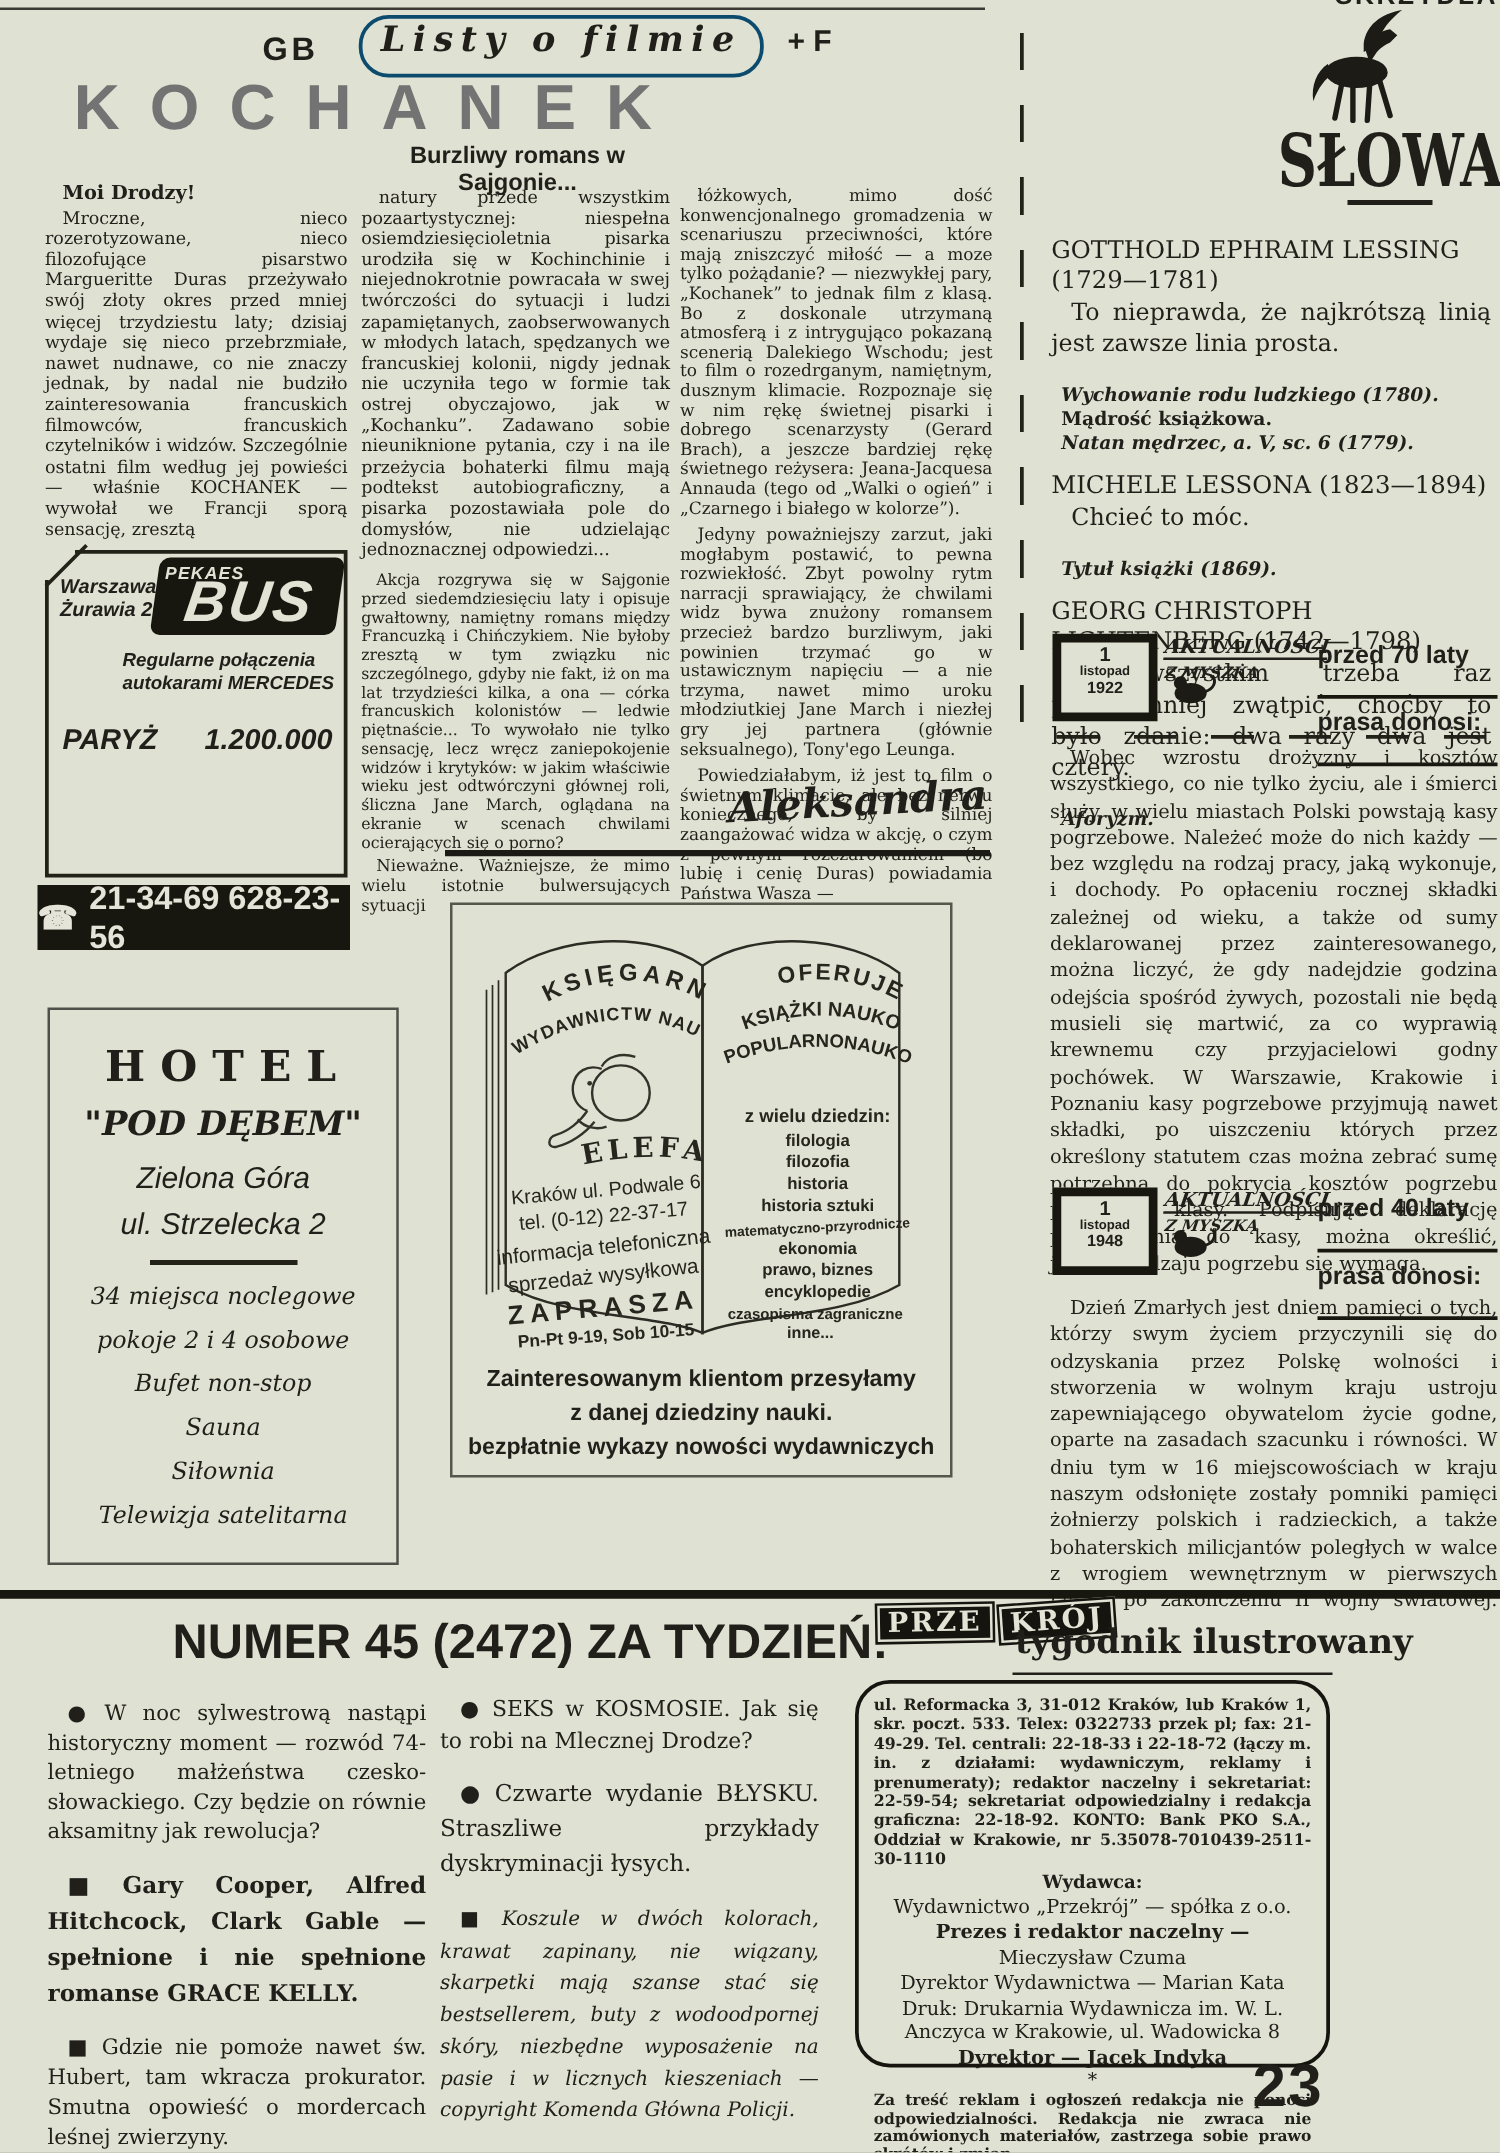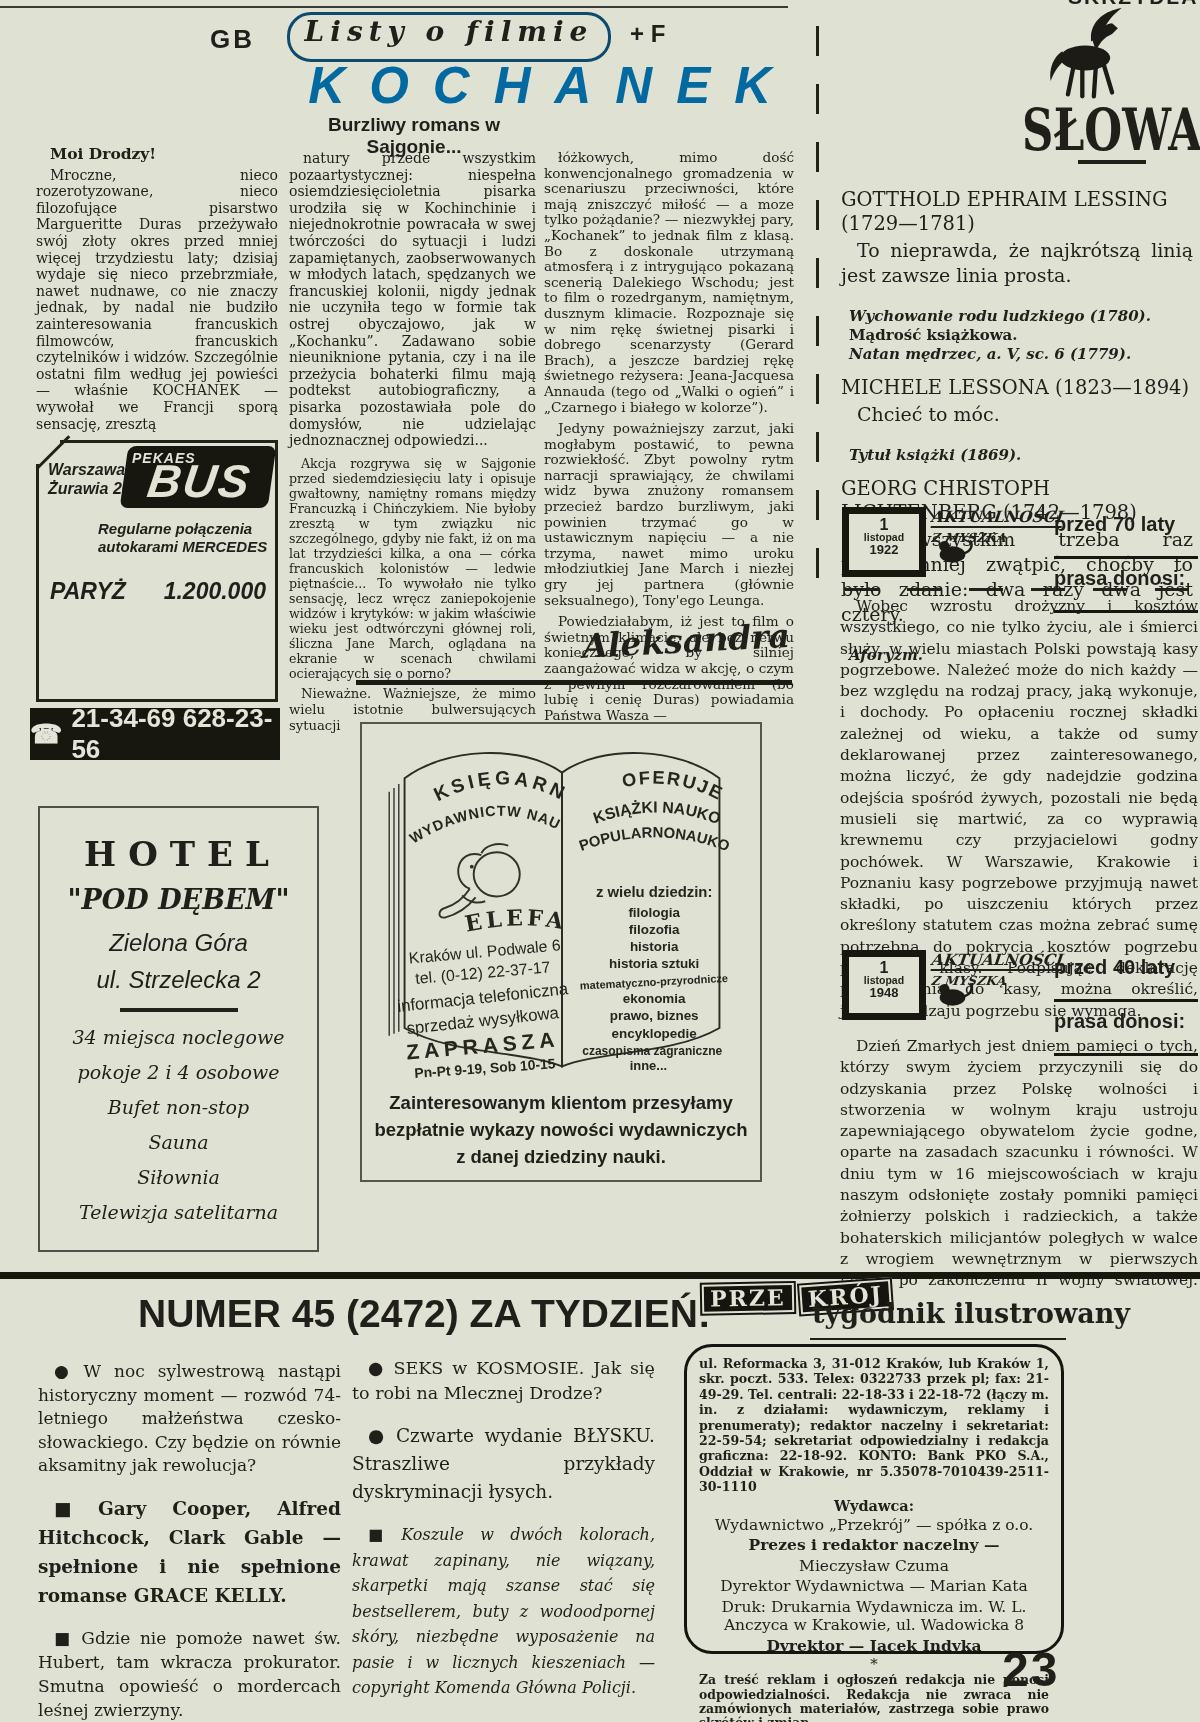--- a/index.html
+++ b/index.html
@@ -7,22 +7,22 @@
         color:#201f1a;font-family:"DejaVu Serif",serif;overflow:hidden;}
   .abs{position:absolute;}
   
   .rule-top{left:0;top:6px;width:788px;height:2px;background:#3a3933;}
   .hdr-gb{left:210px;top:24px;font-family:"Liberation Sans",sans-serif;font-weight:bold;
           font-size:26px;letter-spacing:3px;}
   .stamp{left:287px;top:12px;width:318px;height:44px;border:3px solid #0c4a6e;border-radius:24px;
          display:flex;align-items:flex-start;justify-content:center;font-style:italic;font-weight:bold;
          font-size:28px;letter-spacing:6px;}
   .hdr-f{left:630px;top:20px;font-family:"Liberation Sans",sans-serif;font-size:24px;font-weight:bold;}
-  .main-title{left:35px;top:56px;width:760px;text-align:right;font-family:"Liberation Sans",sans-serif;
-         font-weight:600;font-size:51px;letter-spacing:24px;text-indent:24px;color:#0369a1;font-style:italic;}
+  .main-title{left:35px;top:56px;width:760px;text-align:left;font-family:"Liberation Sans",sans-serif;
+         font-weight:600;font-size:51px;letter-spacing:24px;text-indent:24px;color:#737373;}
   .subtitle{left:288px;top:114px;width:252px;text-align:center;font-family:"Liberation Sans",sans-serif;
          font-weight:bold;font-size:19px;}
   
   .col{text-align:justify;}
   .col p{margin:0;text-indent:14px;}
   .col1{left:36px;top:146px;width:242px;font-size:14px;line-height:16.6px;}
   .salut{font-weight:bold;font-size:15.5px;margin:0 0 4px 14px;}
   .col2{left:289px;top:150px;width:247px;}
   .col2 .p1{font-size:14px;line-height:16.6px;}
   .col2 .p2{font-size:12.6px;line-height:15px;margin-top:7px;text-indent:12px;}
@@ -262,22 +262,22 @@
       <text x="296" y="246" text-anchor="middle" font-size="14" font-weight="bold">historia sztuki</text>
       <text x="296" y="264" text-anchor="middle" font-size="11.5" font-weight="bold" transform="rotate(-3 296 264)">matematyczno-przyrodnicze</text>
       <text x="296" y="282" text-anchor="middle" font-size="14" font-weight="bold">ekonomia</text>
       <text x="296" y="300" text-anchor="middle" font-size="14" font-weight="bold">prawo, biznes</text>
       <text x="296" y="318" text-anchor="middle" font-size="14" font-weight="bold">encyklopedie</text>
       <text x="294" y="336" text-anchor="middle" font-size="12.5" font-weight="bold">czasopisma zagraniczne</text>
       <text x="290" y="352" text-anchor="middle" font-size="13.5" font-weight="bold">inne...</text>
     </svg>
     <div class="el-footer">
       <div>Zainteresowanym klientom przesyłamy</div>
+      <div>z danej dziedziny nauki.</div>
       <div>bezpłatnie wykazy nowości wydawniczych</div>
-      <div>z danej dziedziny nauki.</div>
     </div>
   </div>
 
   <div class="abs dash-v"></div>
   <div class="abs dash-h"></div>
 
   <div class="abs clip-head">
     <div>SKRZYDLATE</div>
   </div>
   <svg class="abs pegasus" viewBox="0 0 110 100">

